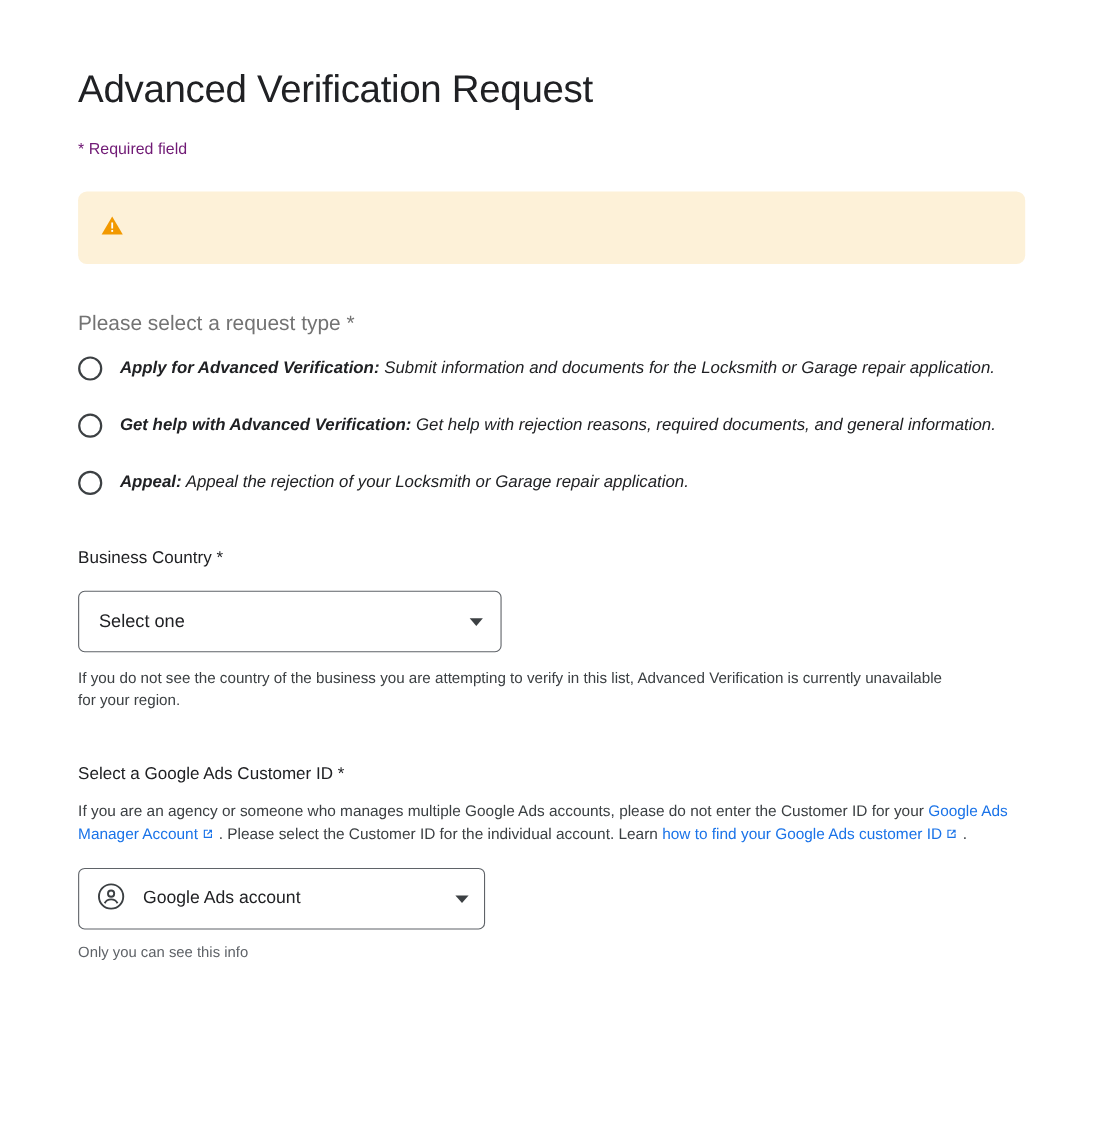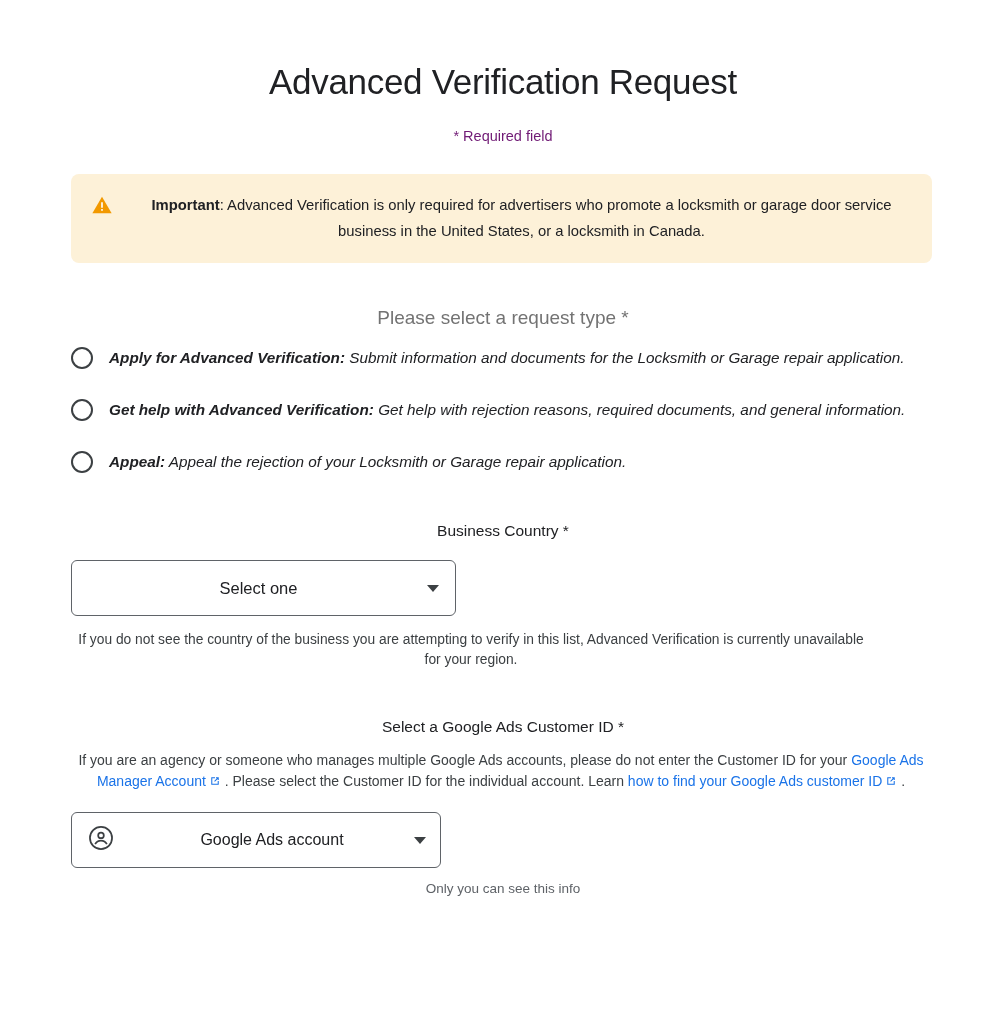--- a/index.html
+++ b/index.html
@@ -11,21 +11,20 @@
     height: 1024px;
     font-family: "Liberation Sans", sans-serif;
     color: #202124;
     overflow: hidden;
   }
   .page {
     position: relative;
     width: 999px;
     height: 911px;
     padding: 0 64px 0 71px;
-    text-align: center;
   }
   .page-title {
     font-size: 35px;
     font-weight: 400;
     letter-spacing: -0.3px;
     color: #202124;
     margin: 0;
     padding-top: 60px;
     line-height: 44px;
   }
@@ -185,23 +184,20 @@
   <div class="required-note">* Required field</div>
 
   <div class="callout">
     <span class="callout-icon">
       <svg width="22" height="22" viewBox="0 0 24 24" aria-hidden="true">
         <path d="M12 3 L22.5 21 L1.5 21 Z" fill="#f29900"></path>
         <rect x="11.1" y="9" width="1.8" height="6" fill="#ffffff"></rect>
         <rect x="11.1" y="16.4" width="1.8" height="1.9" fill="#ffffff"></rect>
       </svg>
     </span>
-    <div class="callout-text">
-      <b>Important</b><span>: Advanced Verification is only required for advertisers who promote a locksmith or garage door service business in the United States, or a locksmith in Canada.</span>
-    </div>
   </div>
 
   <div class="section">
     <div class="question-label">Please select a request type *</div>
 
     <div class="radio-list">
 
       <div class="radio-row">
         <span class="radio-circle"></span>
         <div class="radio-text">

